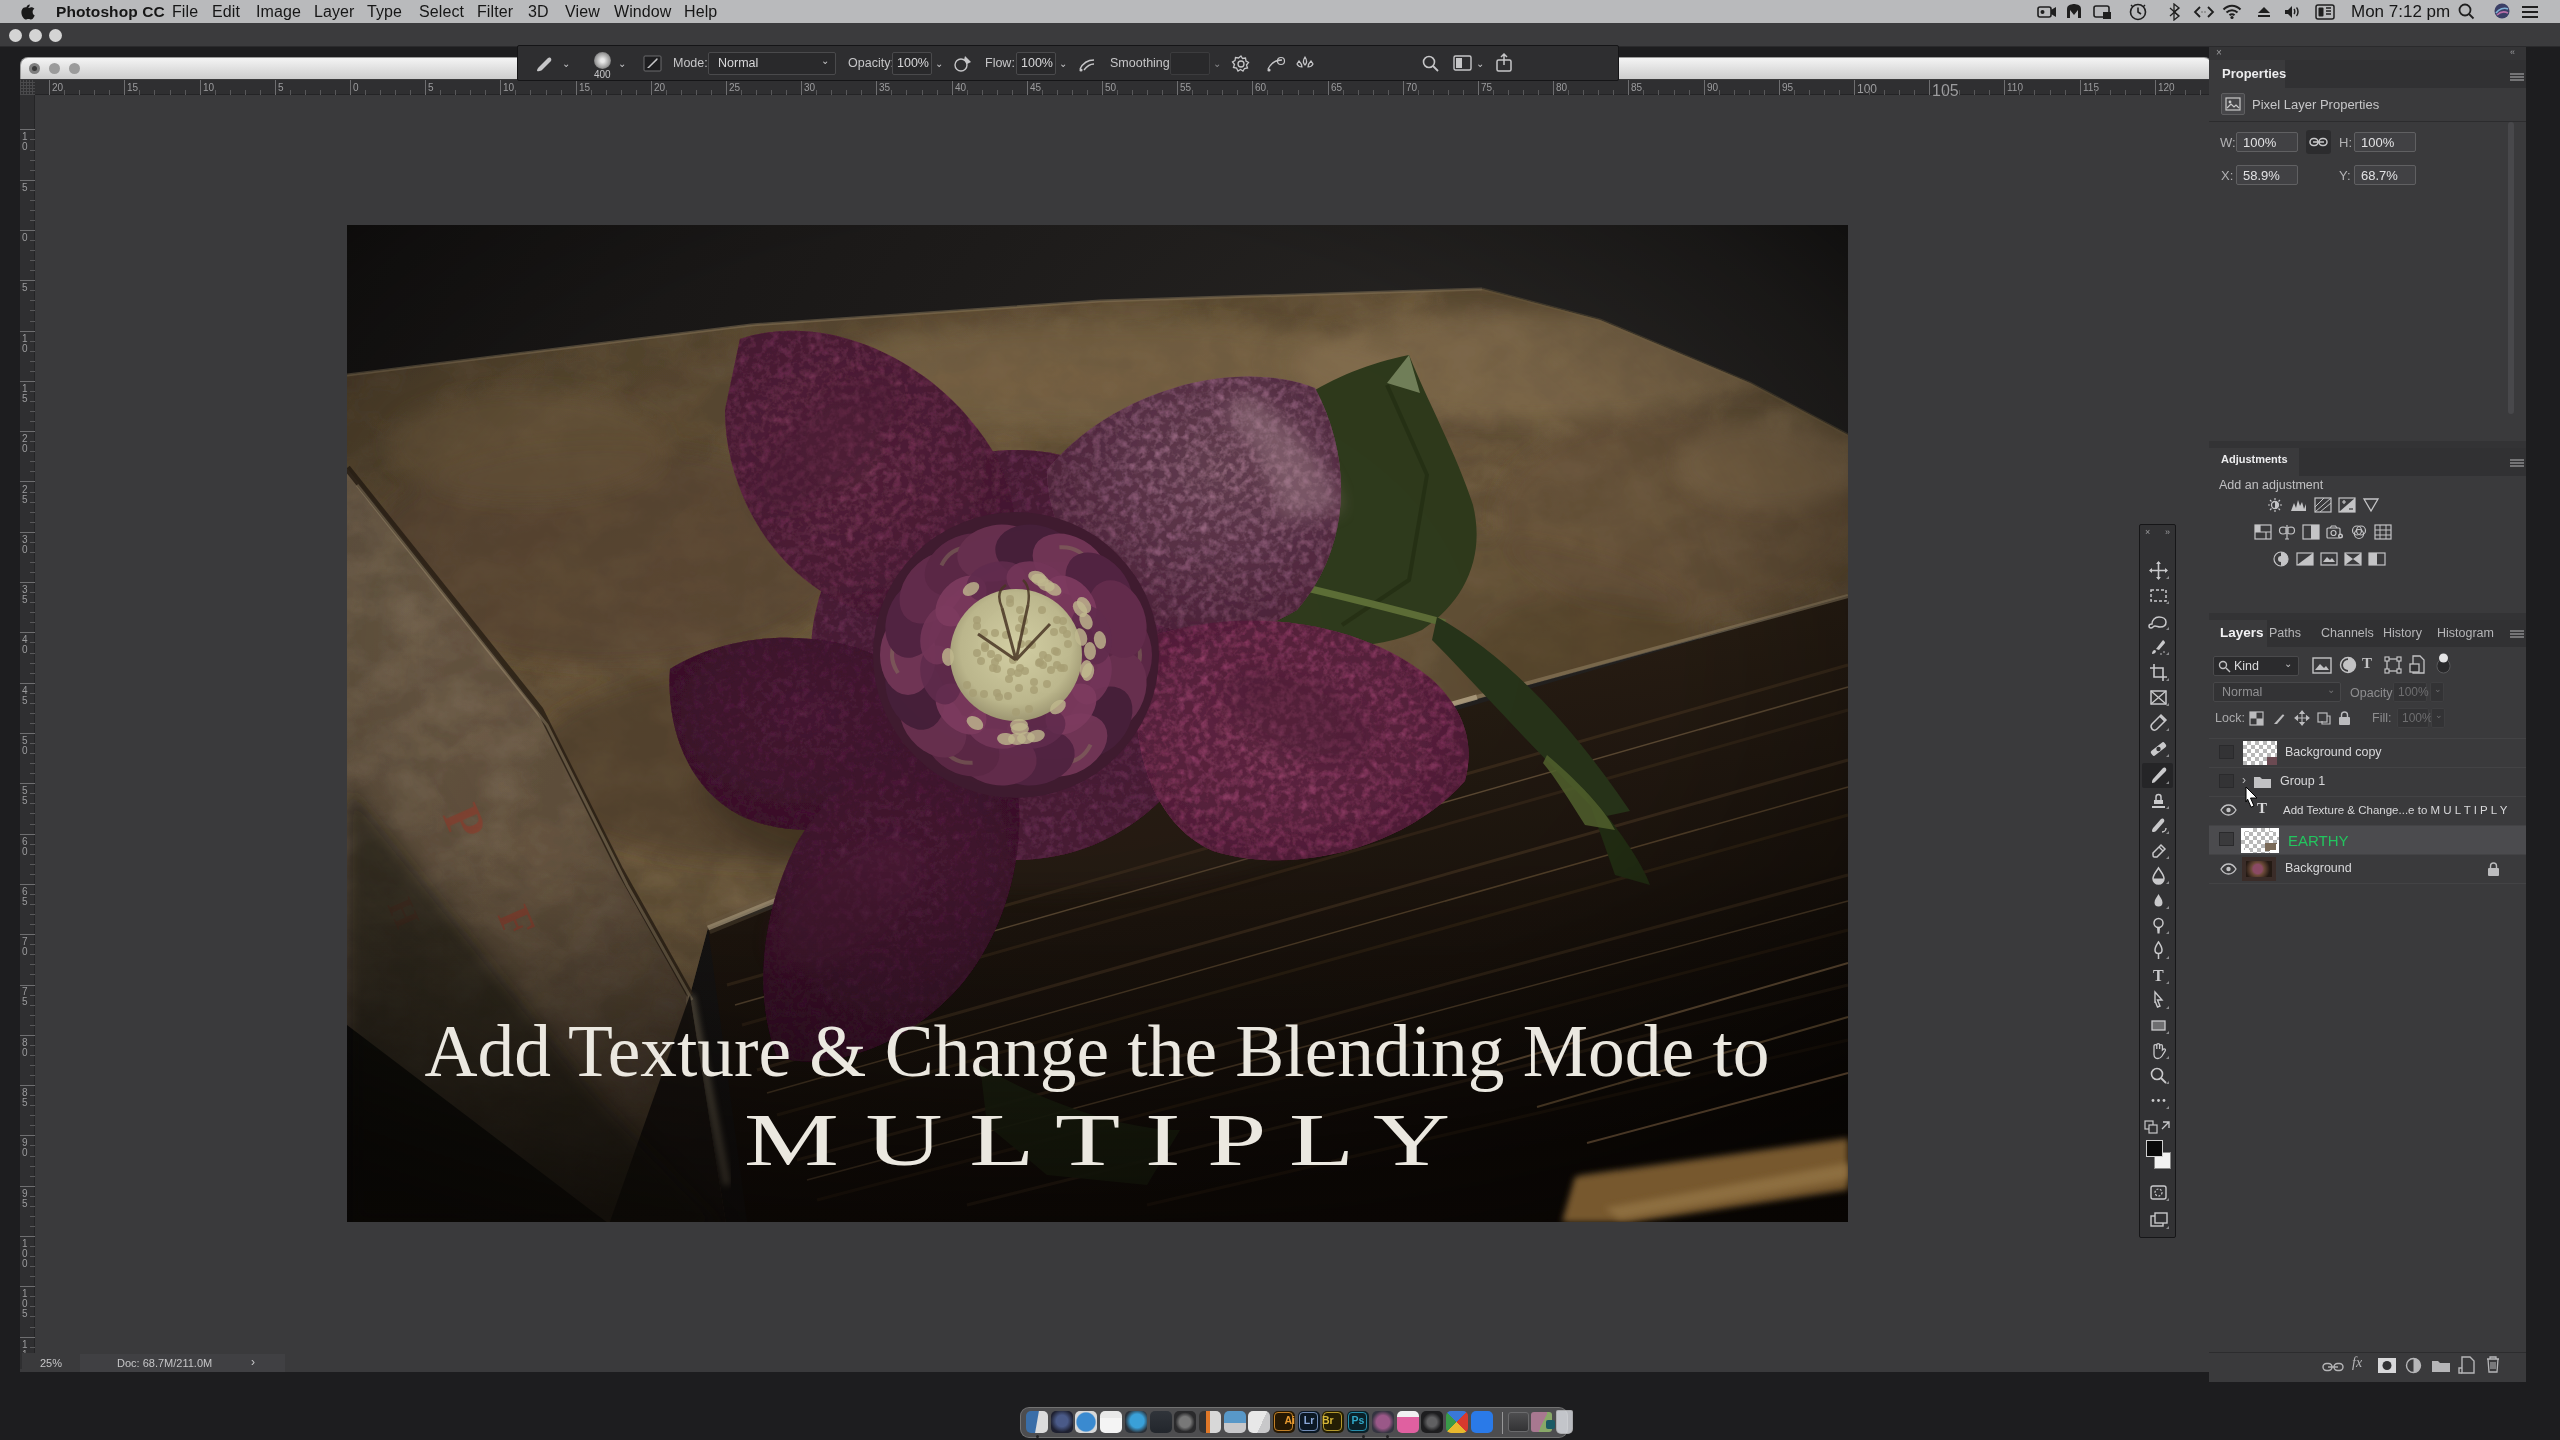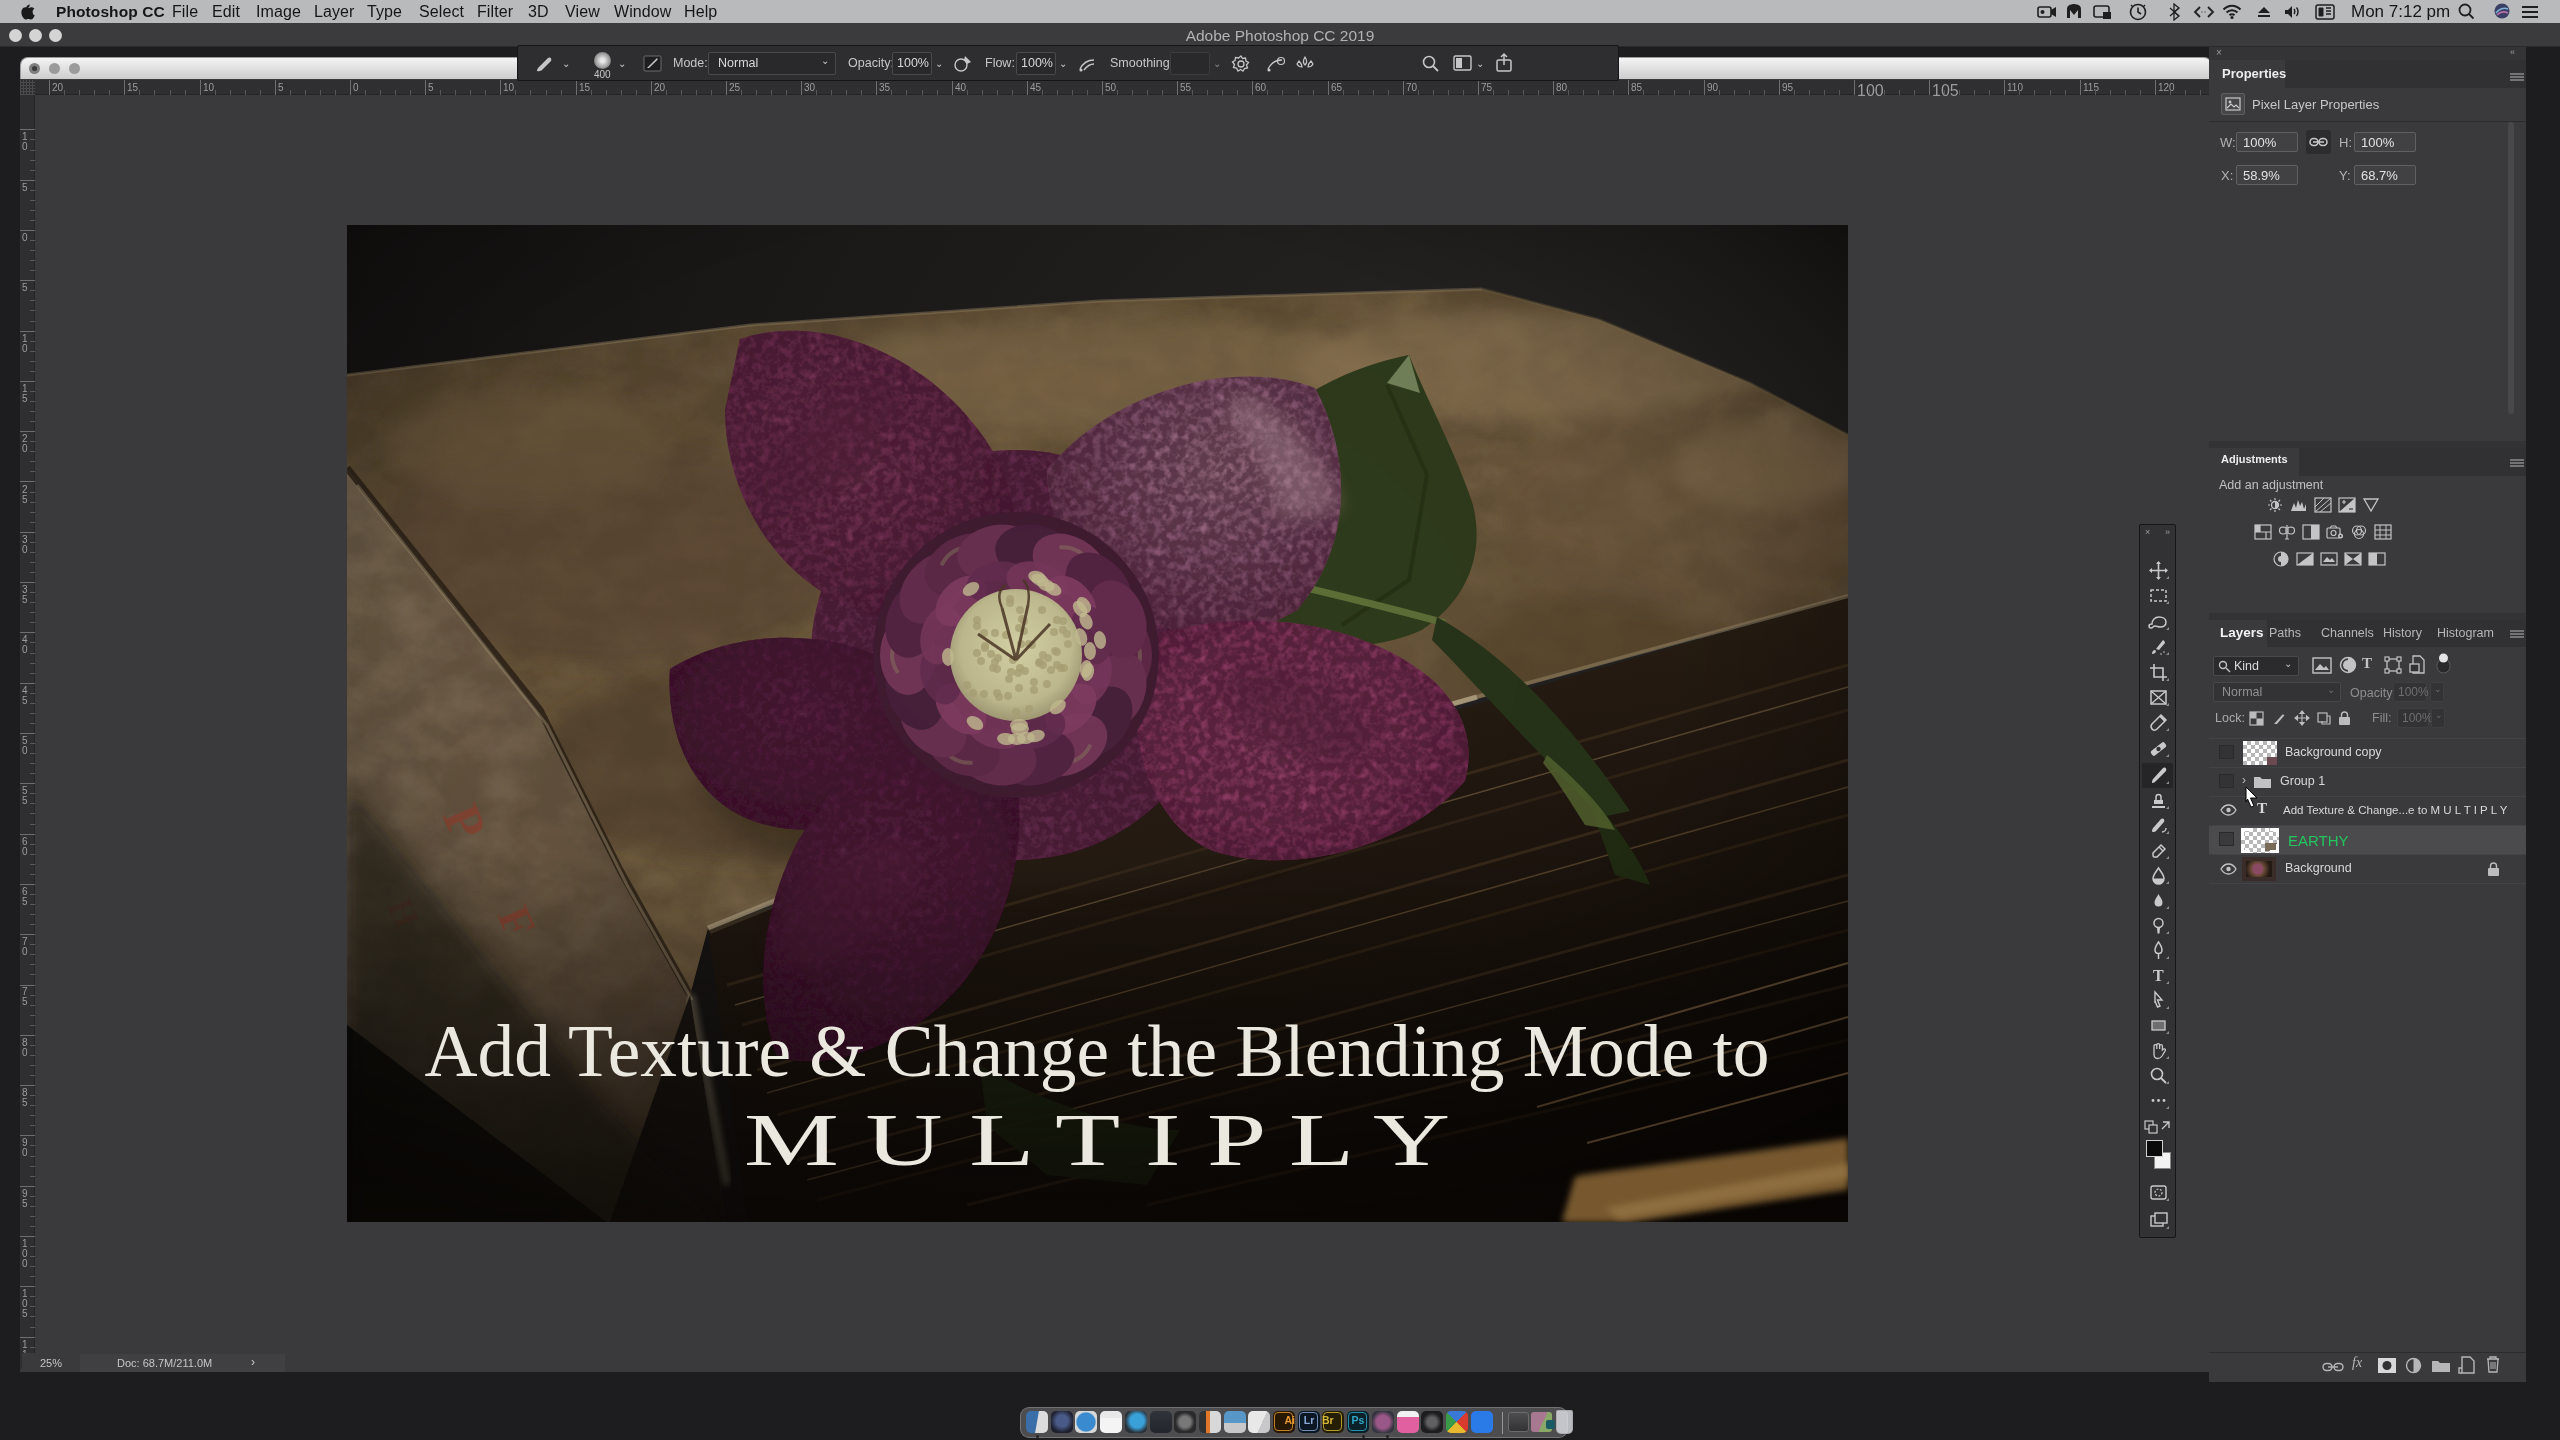--- a/index.html
+++ b/index.html
@@ -82,21 +82,20 @@
     </svg>
 <svg class="abs" style="left:2521px;top:3px" width="19" height="18" viewBox="0 0 19 18">
       <path d="M1 4h16M1 9h16M1 14h16" stroke="#1f1f1f" stroke-width="2"></path>
       <path d="M1 4h5M1 9h5M1 14h5" stroke="#1f1f1f" stroke-width="2"></path>
     </svg>
 </div>
 <div class="abs" style="left:0;top:23px;width:2560px;height:24px;background:#3b3b3d;border-bottom:1px solid #2a2a2c">
 <div class="abs" style="left:9px;top:6px;width:13px;height:13px;border-radius:50%;background:#d4d4d4"></div>
 <div class="abs" style="left:29px;top:6px;width:13px;height:13px;border-radius:50%;background:#d4d4d4"></div>
 <div class="abs" style="left:49px;top:6px;width:13px;height:13px;border-radius:50%;background:#d4d4d4"></div>
-<div class="abs" style="left:0;top:4px;width:2560px;text-align:center;font-size:15.5px;color:#b2b2b2">Adobe Photoshop CC 2019</div>
 </div>
 <div class="abs" style="left:20px;top:57px;width:2192px;height:22px;background:linear-gradient(#f4f4f4,#cdcdcd);border-radius:8px 8px 0 0;border:1px solid #9a9a9a;border-bottom:none">
 <div class="abs" style="left:8px;top:5px;width:11px;height:11px;border-radius:50%;background:#7e7e7e"></div>
 <div class="abs" style="left:11px;top:8px;width:5px;height:5px;border-radius:50%;background:#3a3a3a"></div>
 <div class="abs" style="left:28px;top:5px;width:11px;height:11px;border-radius:50%;background:#9b9b9b"></div>
 <div class="abs" style="left:48px;top:5px;width:11px;height:11px;border-radius:50%;background:#9b9b9b"></div>
 </div>
 <div class="abs" style="left:20px;top:79px;width:2192px;height:1293px;background:#3a3a3c">
 <div class="abs" style="left:0;top:1px;width:2192px;height:15px;background:#2f2f31;border-bottom:1px solid #242426"></div>
 <div class="abs" style="left:29px;top:1px;width:1px;height:15px;background:#6e6e70"></div>
@@ -237,21 +236,21 @@
 <div class="abs" style="left:1714px;top:11px;width:1px;height:5px;background:#58585a"></div>
 <div class="abs" style="left:1729px;top:11px;width:1px;height:5px;background:#58585a"></div>
 <div class="abs" style="left:1744px;top:11px;width:1px;height:5px;background:#58585a"></div>
 <div class="abs" style="left:1759px;top:1px;width:1px;height:15px;background:#6e6e70"></div>
 <div class="abs" style="left:1762px;top:3px;font-size:10px;color:#9c9c9e">95</div>
 <div class="abs" style="left:1774px;top:11px;width:1px;height:5px;background:#58585a"></div>
 <div class="abs" style="left:1789px;top:11px;width:1px;height:5px;background:#58585a"></div>
 <div class="abs" style="left:1804px;top:11px;width:1px;height:5px;background:#58585a"></div>
 <div class="abs" style="left:1819px;top:11px;width:1px;height:5px;background:#58585a"></div>
 <div class="abs" style="left:1834px;top:1px;width:1px;height:15px;background:#6e6e70"></div>
-<div class="abs" style="left:1837px;top:3px;font-size:16px;color:#9c9c9e">100</div>
+<div class="abs" style="left:1837px;top:3px;font-size:12px;color:#9c9c9e">100</div>
 <div class="abs" style="left:1849px;top:11px;width:1px;height:5px;background:#58585a"></div>
 <div class="abs" style="left:1864px;top:11px;width:1px;height:5px;background:#58585a"></div>
 <div class="abs" style="left:1879px;top:11px;width:1px;height:5px;background:#58585a"></div>
 <div class="abs" style="left:1894px;top:11px;width:1px;height:5px;background:#58585a"></div>
 <div class="abs" style="left:1909px;top:1px;width:1px;height:15px;background:#6e6e70"></div>
 <div class="abs" style="left:1912px;top:3px;font-size:16px;color:#9c9c9e">105</div>
 <div class="abs" style="left:1924px;top:11px;width:1px;height:5px;background:#58585a"></div>
 <div class="abs" style="left:1939px;top:11px;width:1px;height:5px;background:#58585a"></div>
 <div class="abs" style="left:1954px;top:11px;width:1px;height:5px;background:#58585a"></div>
 <div class="abs" style="left:1969px;top:11px;width:1px;height:5px;background:#58585a"></div>

